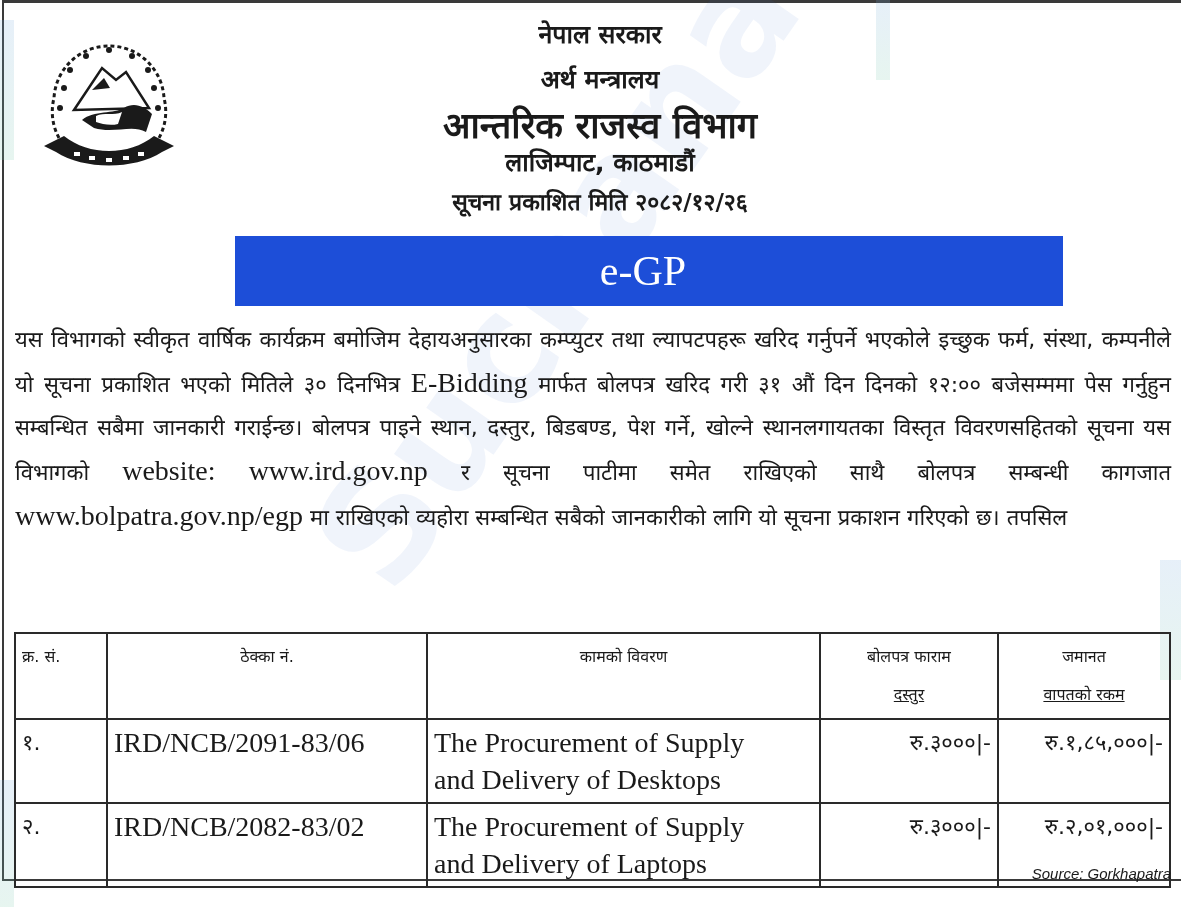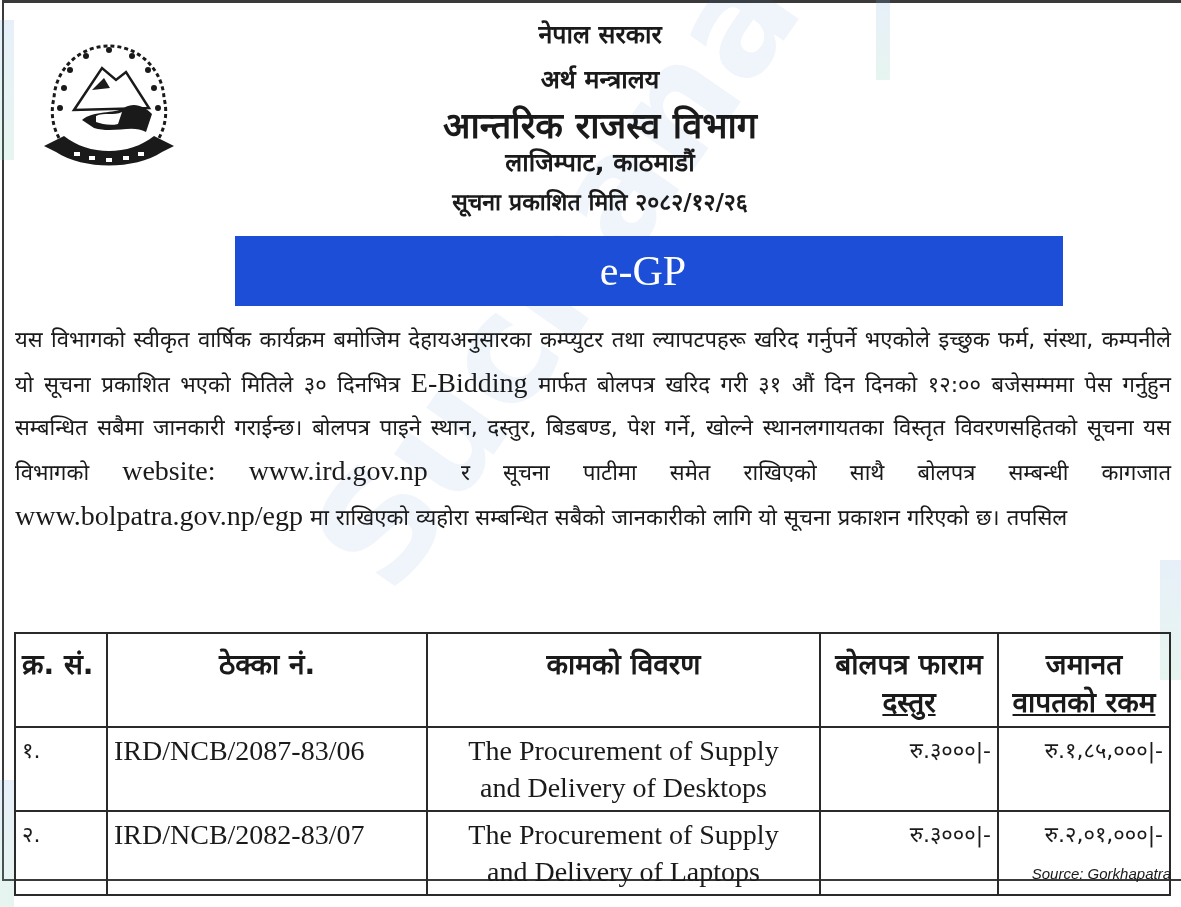--- a/index.html
+++ b/index.html
@@ -114,35 +114,35 @@
       table-layout: fixed;
     }
     table.tender th, table.tender td {
       border: 2px solid #2a2a2a;
       vertical-align: top;
       padding: 0 6px;
       color: #1a1a1a;
     }
     table.tender th {
       height: 80px;
-      font-size: 28px;
-      font-weight: bold;
+      font-size: 16px;
+      font-weight: normal;
       text-align: center;
       line-height: 38px;
-      padding-top: 12px;
+      padding-top: 4px;
     }
     table.tender th.left { text-align: left; }
     table.tender td {
       height: 78px;
       font-size: 22px;
       line-height: 37px;
       padding-top: 4px;
     }
     .ser { font-family: "Liberation Serif", serif; font-size: 28px !important; }
-    td.center { text-align: center; }
+    td.center { text-align: left; }
     td.right { text-align: right; border-radius: 28px; }
     .underline { text-decoration: underline; }
     .source {
       position: absolute;
       right: 10px;
       top: 865px;
       font-family: "Liberation Sans", sans-serif;
       font-style: italic;
       font-size: 15px;
       color: #1a1a1a;
@@ -233,31 +233,31 @@
       </th>
       <th>
         <div>जमानत</div>
         <div class="underline">वापतको रकम</div>
       </th>
     </tr>
   </thead>
   <tbody>
     <tr>
       <td>१.</td>
-      <td class="ser">IRD/NCB/2087-83/06</td>
+      <td class="ser">IRD/NCB/2091-83/06</td>
       <td class="ser center">
         <div>The Procurement of Supply</div>
         <div>and Delivery of Desktops</div>
       </td>
       <td class="right">रु.३०००|-</td>
       <td class="right">रु.१,८५,०००|-</td>
     </tr>
     <tr>
       <td>२.</td>
-      <td class="ser">IRD/NCB/2082-83/07</td>
+      <td class="ser">IRD/NCB/2082-83/02</td>
       <td class="ser center">
         <div>The Procurement of Supply</div>
         <div>and Delivery of Laptops</div>
       </td>
       <td class="right">रु.३०००|-</td>
       <td class="right">रु.२,०१,०००|-</td>
     </tr>
   </tbody>
 </table>
 

